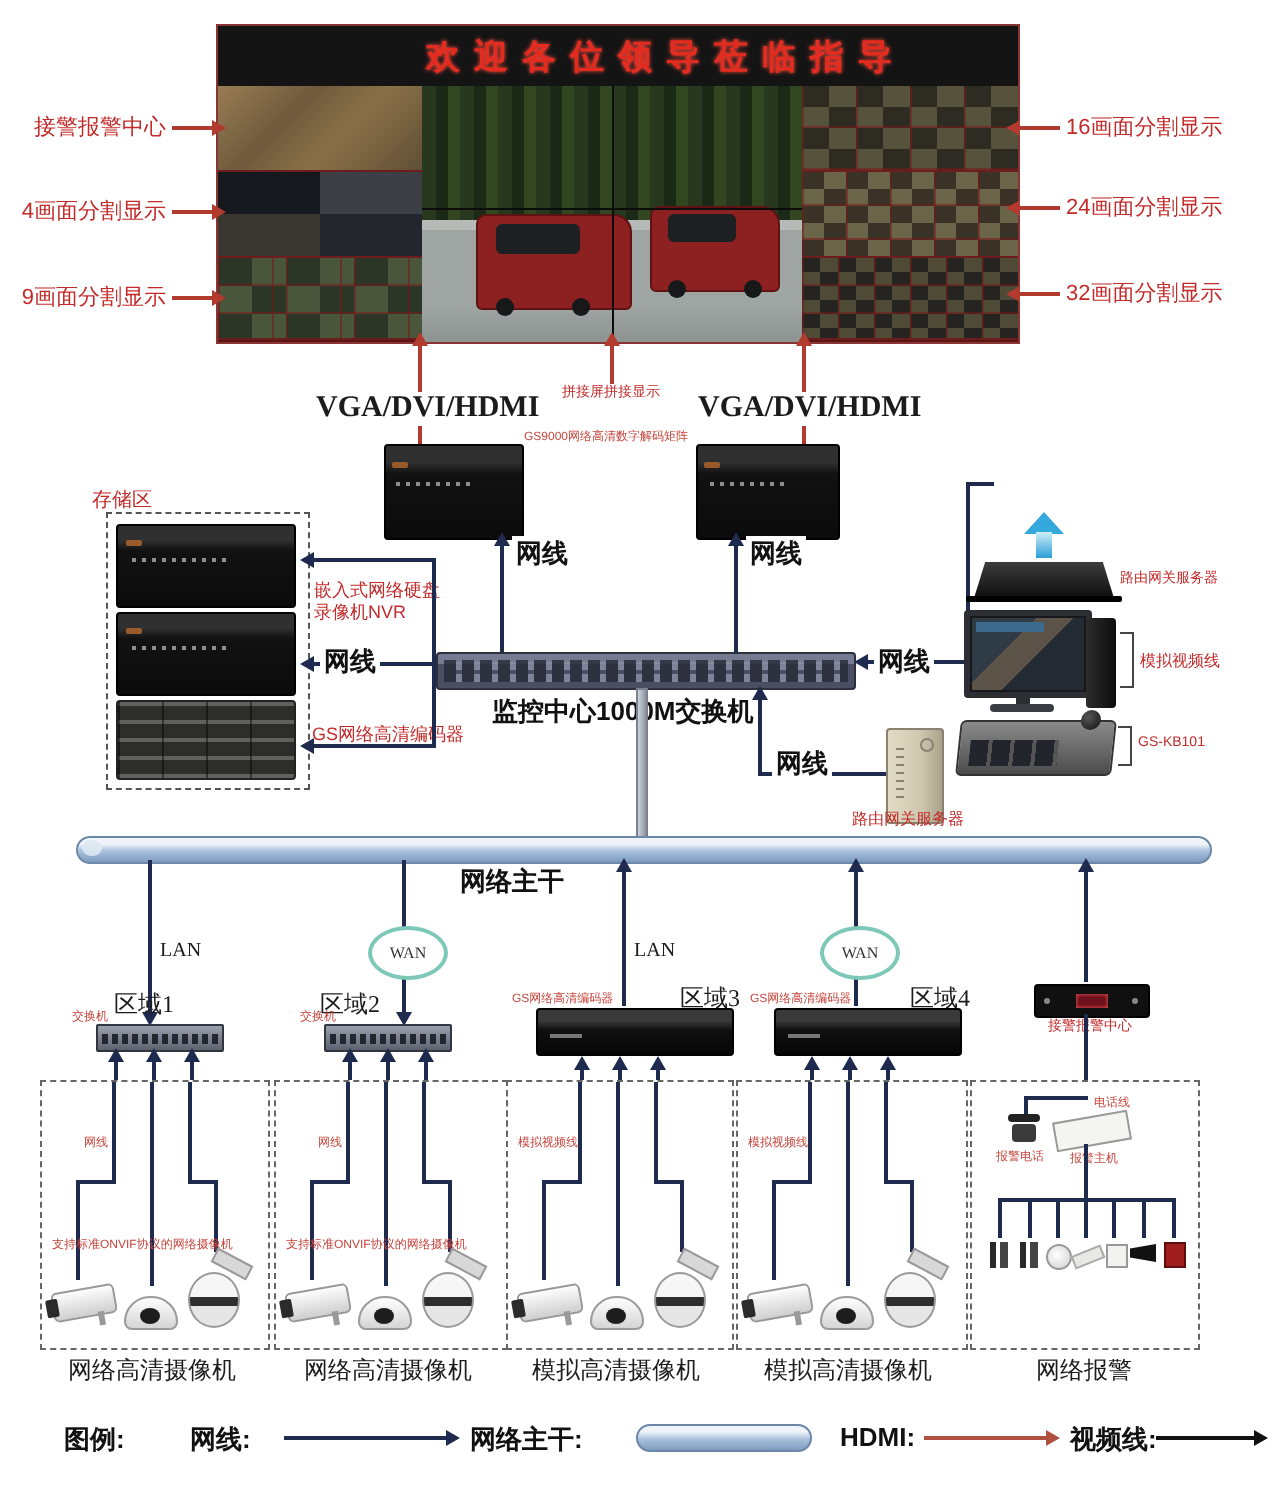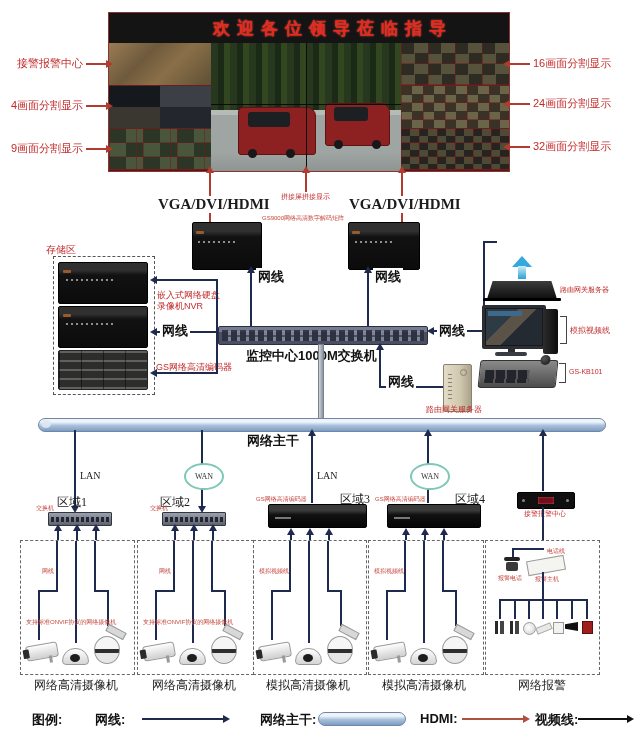--- a/index.html
+++ b/index.html
@@ -269,21 +269,21 @@
   <div class="ah left" style="left:150px;top:328px;"></div>
   <div class="abs blacklab" style="left:160px;top:322px;">网线</div>
   <div class="hline" style="left:156px;top:372px;width:62px;"></div>
   <div class="ah left" style="left:150px;top:369px;"></div>
 
   <div id="switch" class="abs"></div>
   <div class="abs blacklab" style="left:244px;top:347px;">监控中心1000M交换机</div>
 
   <div class="vline gray" style="left:318px;top:344px;height:74px;"></div>
   <div id="bbar" class="abs"></div>
-  <div class="abs blacklab" style="left:228px;top:432px;margin-left:17px;">网络主干</div>
+  <div class="abs blacklab" style="left:228px;top:432px;">网络主干</div>
 
   <div class="hline" style="left:483px;top:241px;width:14px;"></div>
   <div class="vline" style="left:483px;top:241px;height:90px;"></div>
   <div class="hline" style="left:432px;top:330px;width:53px;"></div>
   <div class="ah left" style="left:427px;top:327px;"></div>
   <div class="abs blacklab" style="left:437px;top:322px;">网线</div>
 
   <div class="bluearrow-head abs" style="left:512px;top:256px;"></div>
   <div class="bluearrow-tail abs" style="left:518px;top:266px;"></div>
 
@@ -472,21 +472,21 @@
   <div class="abs seriflab" style="left:34px;top:677px;font-size:12px;">网络高清摄像机</div>
   <div class="abs seriflab" style="left:152px;top:677px;font-size:12px;">网络高清摄像机</div>
   <div class="abs seriflab" style="left:266px;top:677px;font-size:12px;">模拟高清摄像机</div>
   <div class="abs seriflab" style="left:382px;top:677px;font-size:12px;">模拟高清摄像机</div>
   <div class="abs seriflab" style="left:518px;top:677px;font-size:12px;">网络报警</div>
 
   <div class="abs blacklab" style="left:30px;top:711px;text-align:right;">图例:</div>
   <div class="abs blacklab" style="left:93px;top:711px;">网线:</div>
   <div class="hline" style="left:142px;top:718px;width:82px;"></div>
   <div class="ah right" style="left:223px;top:715px;"></div>
-  <div class="abs blacklab" style="left:258px;top:711px;">网络主干:</div>
+  <div class="abs blacklab" style="left:233px;top:711px;">网络主干:</div>
   <div class="pill" style="left:318px;top:712px;"></div>
   <div class="abs blacklab" style="left:418px;top:711px;">HDMI:</div>
   <div class="hline" style="left:462px;top:718px;width:62px;background:#b05040;"></div>
   <div class="ah" style="left:523px;top:715px;border-top:4px solid transparent;border-bottom:4px solid transparent;border-left:7px solid #b05040;"></div>
   <div class="abs blacklab" style="left:533px;top:711px;">视频线:</div>
   <div class="hline" style="left:578px;top:718px;width:50px;background:#111;"></div>
   <div class="ah" style="left:627px;top:715px;border-top:4px solid transparent;border-bottom:4px solid transparent;border-left:7px solid #111;"></div>
 
 </div>
 

